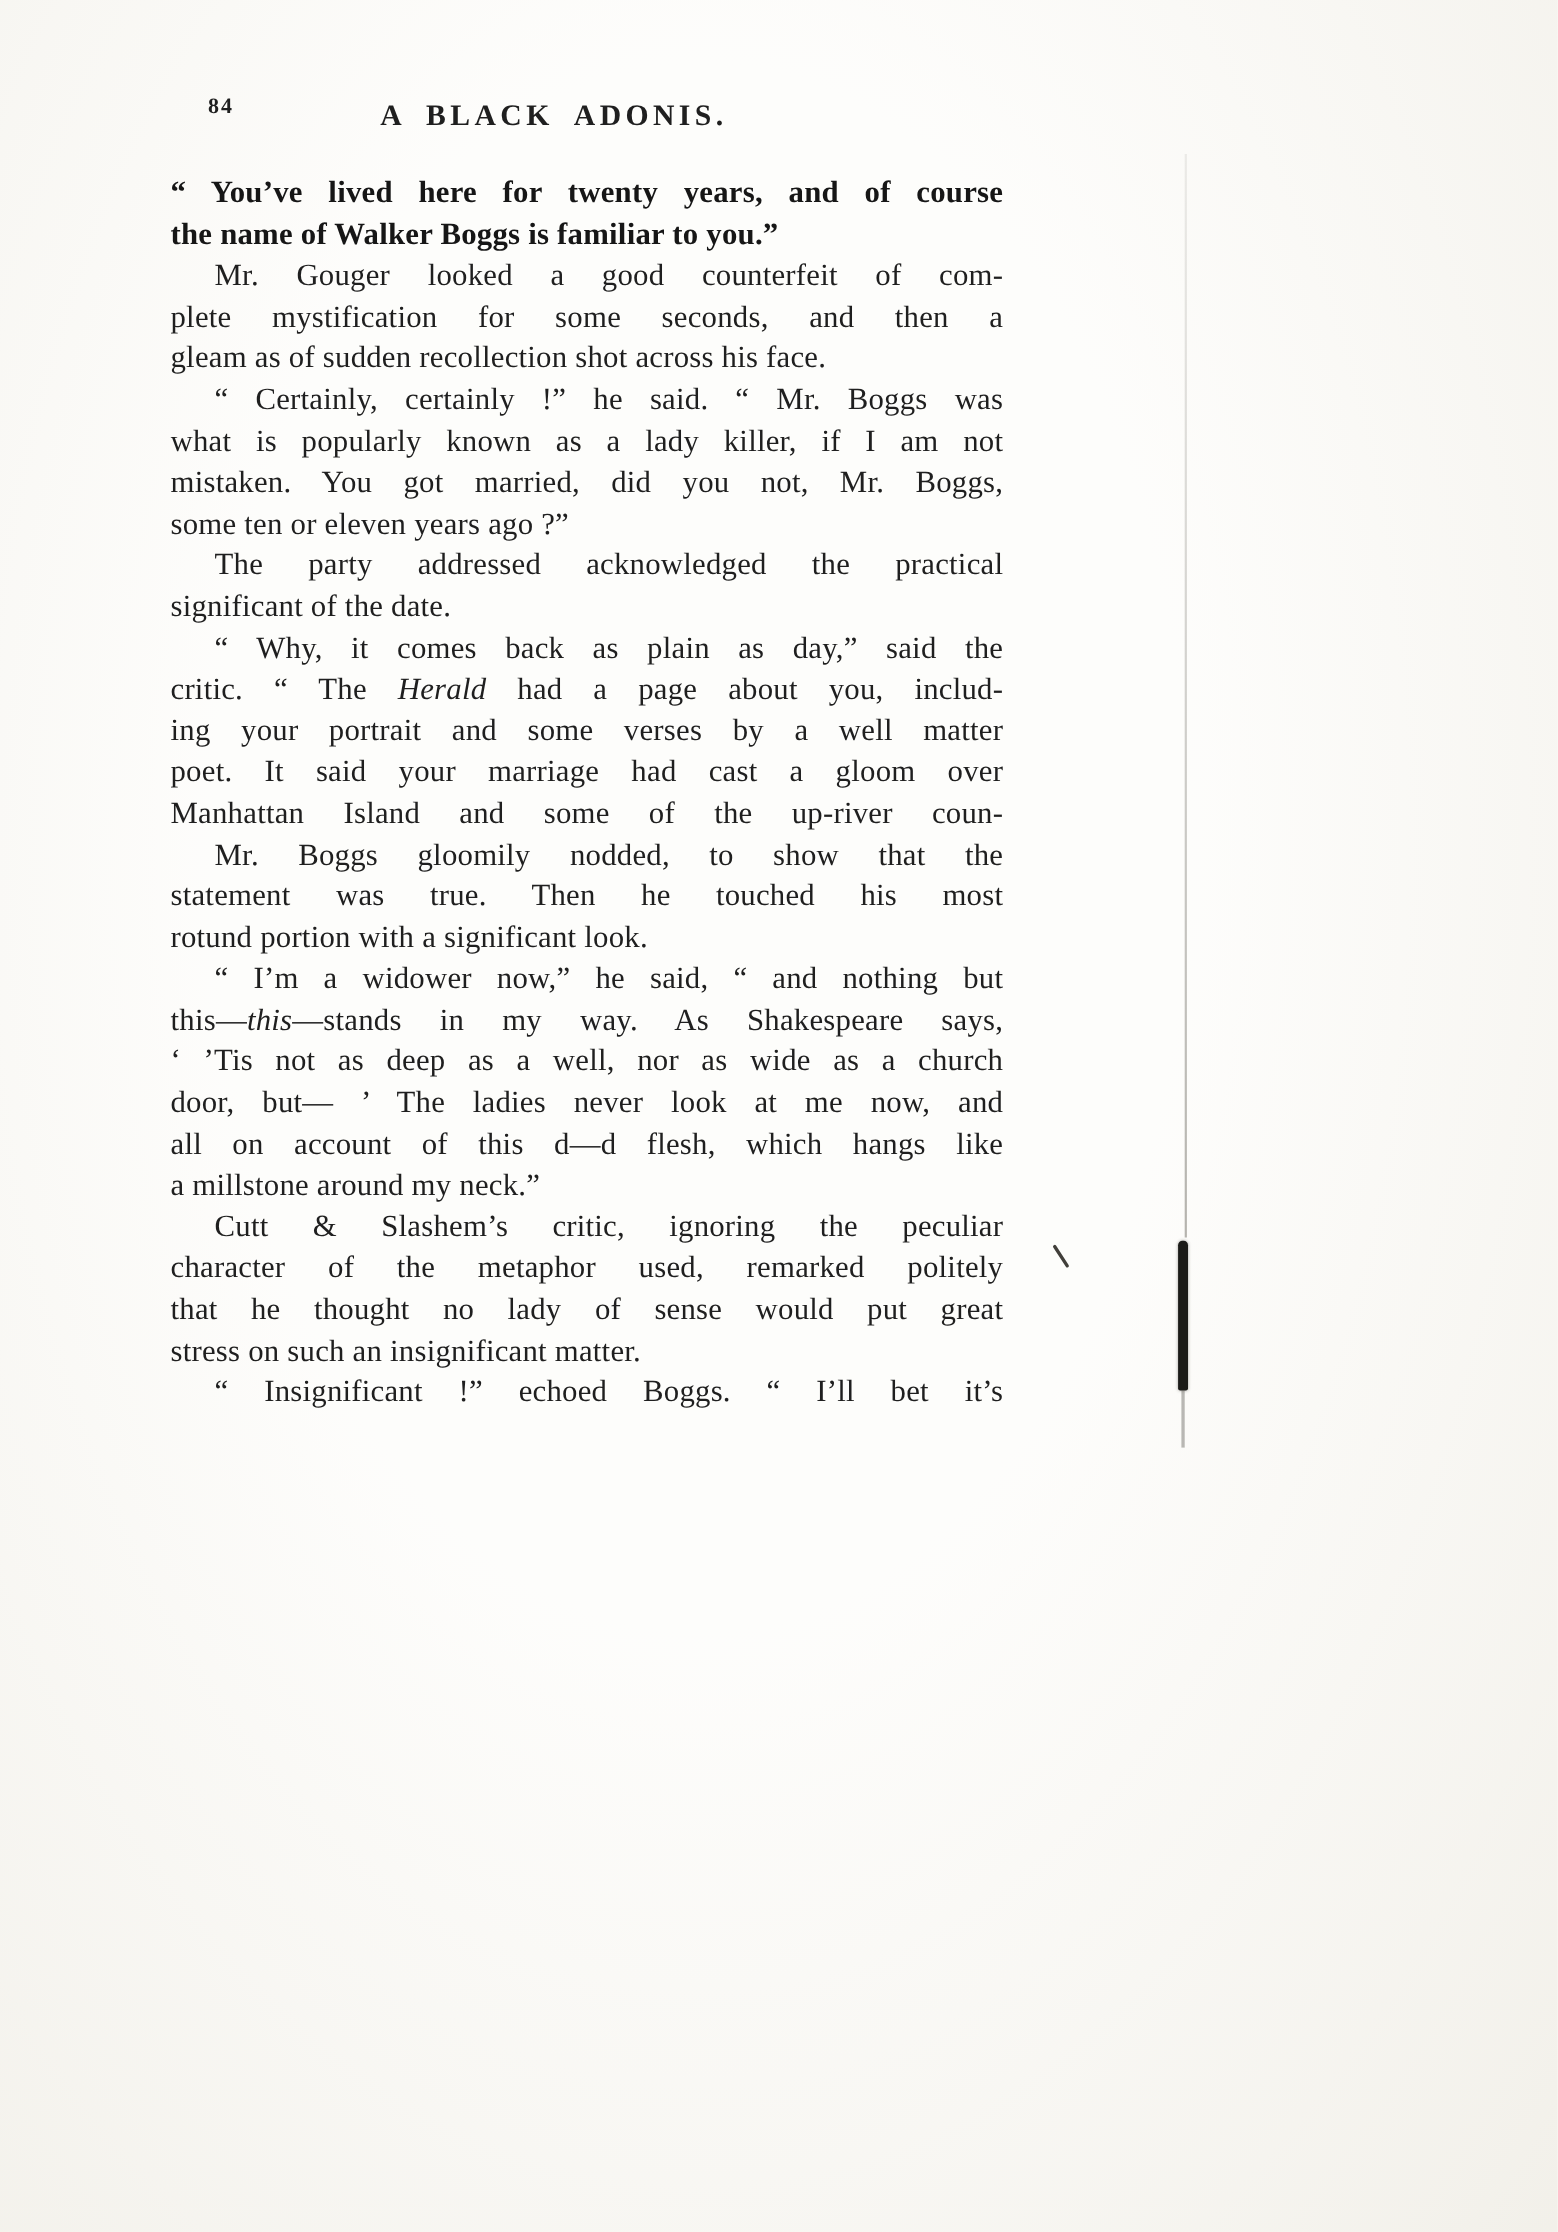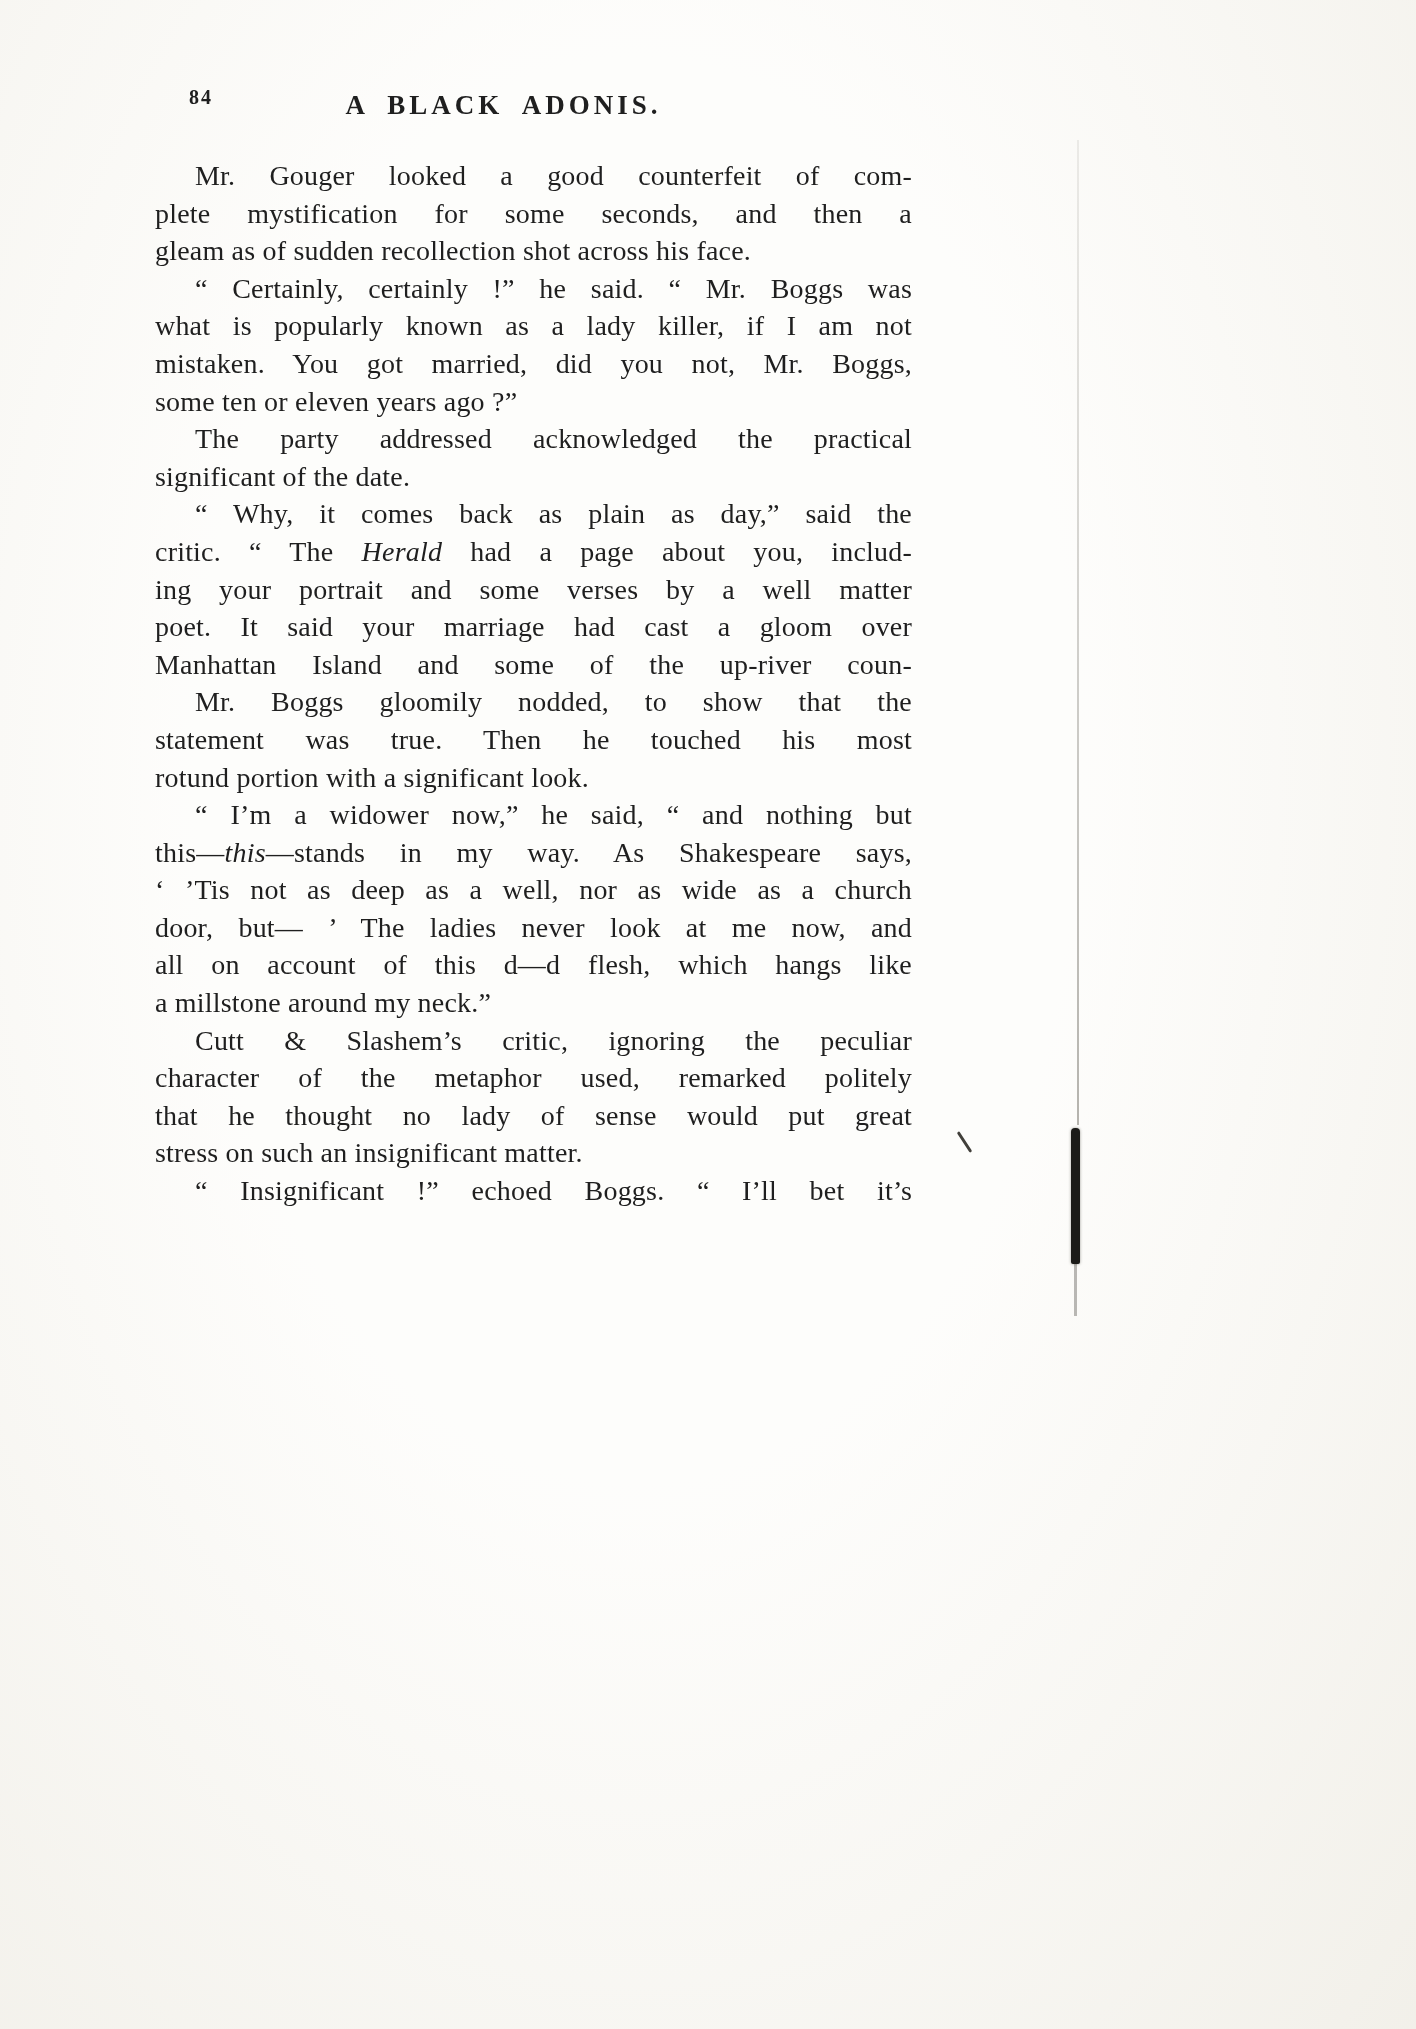--- a/index.html
+++ b/index.html
@@ -75,20 +75,24 @@
 <body>
 
 <div class="page">
 
   <header class="page-header">
     <span class="page-number">84</span>
     <div class="running-title">A BLACK ADONIS.</div>
   </header>
 
   <main class="text-block">
+      <div class="paragraph bold">
+        <div class="line just">“ You’ve lived here for twenty years, and of course</div>
+        <div class="line">the name of Walker Boggs is familiar to you.”</div>
+      </div>
       <div class="paragraph">
         <div class="line just indent">Mr. Gouger looked a good counterfeit of com-</div>
         <div class="line just">plete mystification for some seconds, and then a</div>
         <div class="line">gleam as of sudden recollection shot across his face.</div>
       </div>
       <div class="paragraph">
         <div class="line just indent">“ Certainly, certainly !” he said. “ Mr. Boggs was</div>
         <div class="line just">what is popularly known as a lady killer, if I am not</div>
         <div class="line just">mistaken. You got married, did you not, Mr. Boggs,</div>
         <div class="line">some ten or eleven years ago ?”</div>

